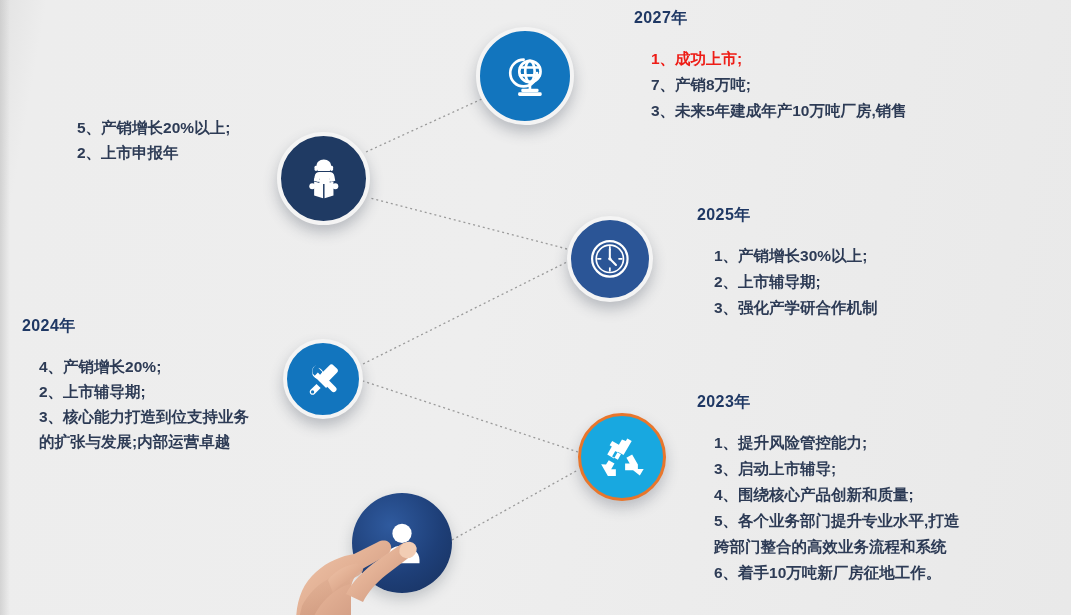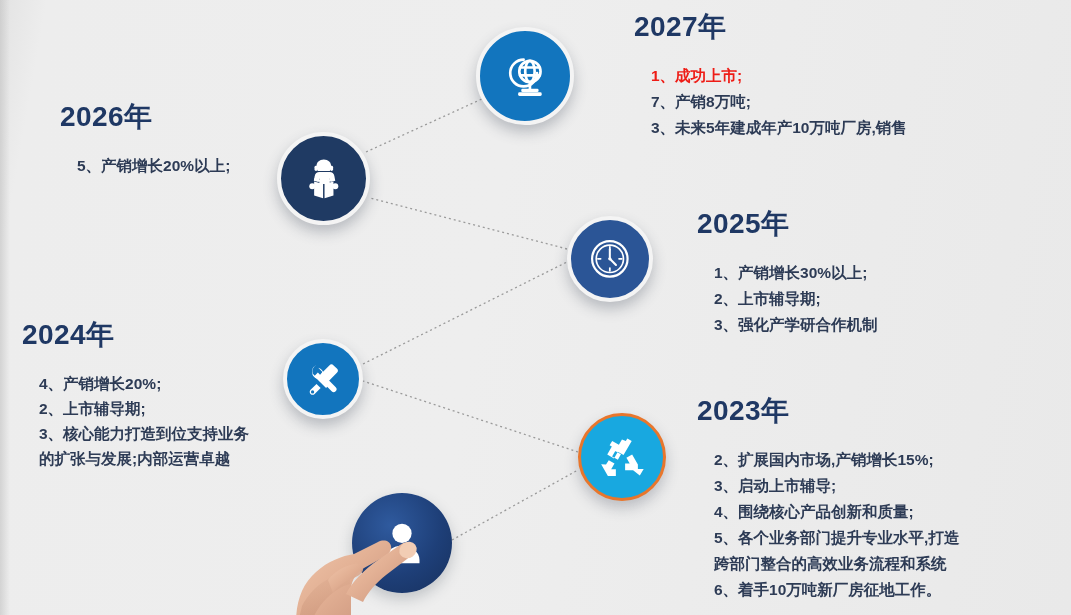--- a/index.html
+++ b/index.html
@@ -35,21 +35,21 @@
     width: 1071px;
     height: 615px;
     pointer-events: none;
   }
 
   
   .year-block {
     position: absolute;
   }
   .year-title {
-    font-size: 28px;
+    font-size: 16px;
     font-weight: bold;
     color: #1f3864;
     letter-spacing: 0.4px;
     margin: 0 0 14px 0;
     white-space: nowrap;
   }
   .year-lines {
     margin: 17px;
     padding: 0;
     list-style: none;
@@ -147,23 +147,23 @@
   <div class="year-block" id="block-2027">
     <div class="year-title">2027年</div>
     <ul class="year-lines">
       <li class="highlight">1、成功上市;</li>
       <li>7、产销8万吨;</li>
       <li>3、未来5年建成年产10万吨厂房,销售</li>
     </ul>
   </div>
 
   <div class="year-block" id="block-2026">
-    <div class="year-title">2026年</div>
     <ul class="year-lines">
       <li>5、产销增长20%以上;</li>
+      <li>2、上市申报年</li>
     </ul>
   </div>
 
   <div class="year-block" id="block-2025">
     <div class="year-title">2025年</div>
     <ul class="year-lines">
       <li>1、产销增长30%以上;</li>
       <li>2、上市辅导期;</li>
       <li>3、强化产学研合作机制</li>
     </ul>
@@ -175,21 +175,21 @@
       <li>4、产销增长20%;</li>
       <li>2、上市辅导期;</li>
       <li>3、核心能力打造到位支持业务</li>
       <li>的扩张与发展;内部运营卓越</li>
     </ul>
   </div>
 
   <div class="year-block" id="block-2023">
     <div class="year-title">2023年</div>
     <ul class="year-lines">
-      <li>2、扩展国内市场,产销增长15%;</li>
+      <li>1、提升风险管控能力;</li>
       <li>3、启动上市辅导;</li>
       <li>4、围绕核心产品创新和质量;</li>
       <li>5、各个业务部门提升专业水平,打造</li>
       <li>跨部门整合的高效业务流程和系统</li>
       <li>6、着手10万吨新厂房征地工作。</li>
     </ul>
   </div>
 
   <div class="node ring-white" id="node-2027">
     <svg class="glyph" viewBox="0 0 64 64" xmlns="http://www.w3.org/2000/svg">

